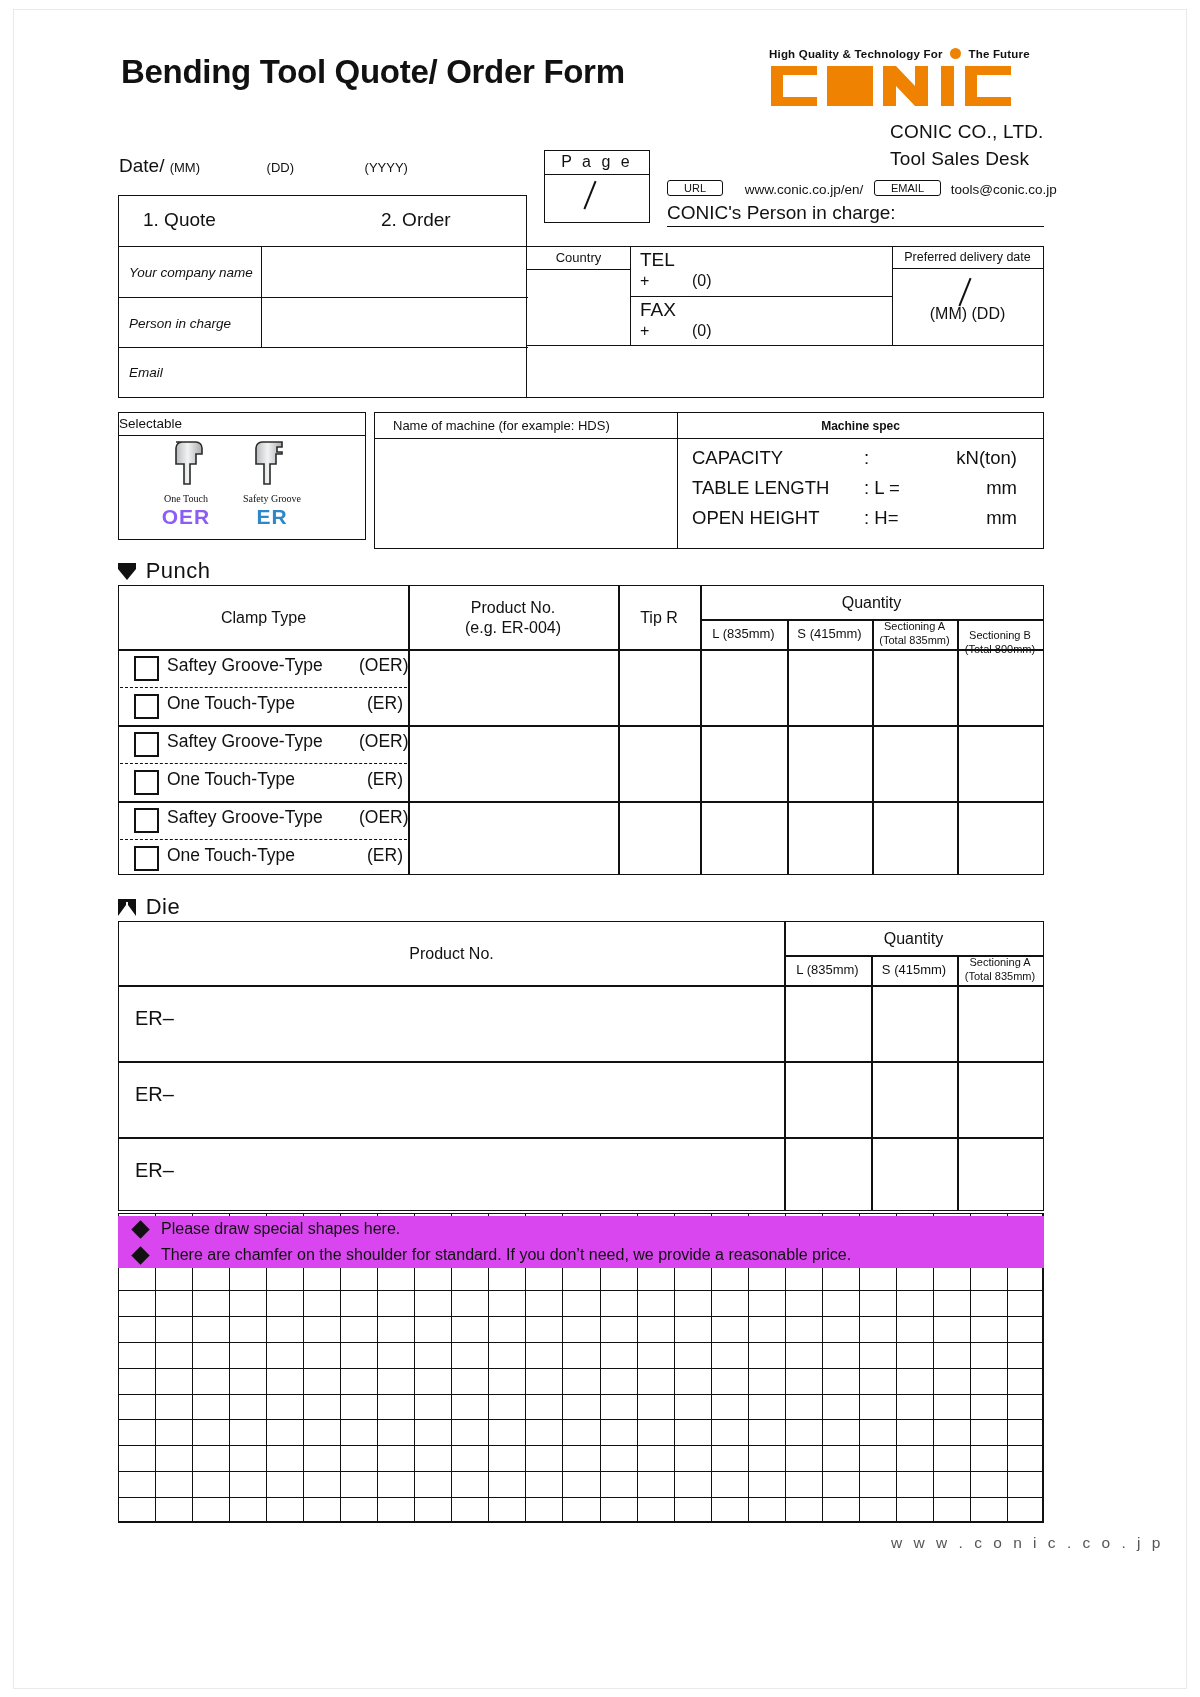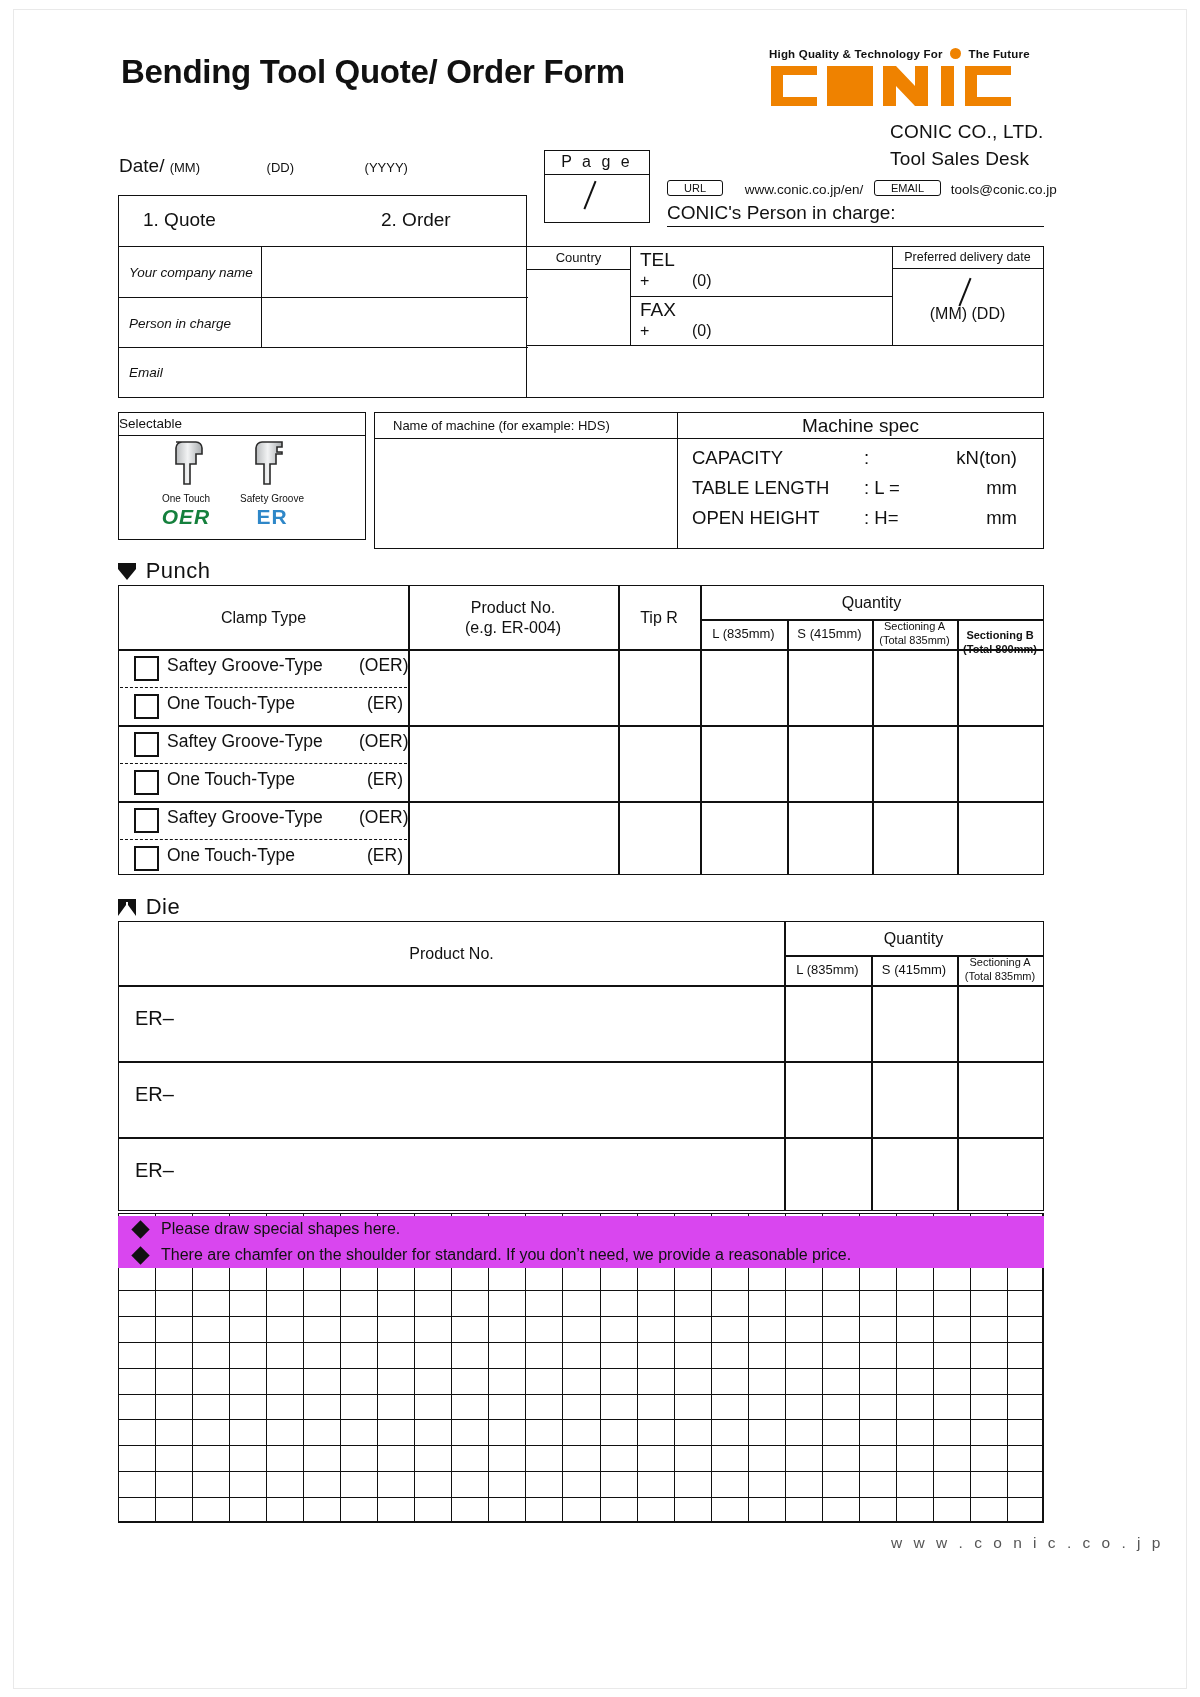--- a/index.html
+++ b/index.html
@@ -183,39 +183,39 @@
   .selbox .h {
     text-align:left; font-size:13.5px; padding:3px 0 4px;
     border-bottom:1.5px solid #111;
   }
   .selbox .body { position:relative; height:96px; background:#fff; }
   .tool {
     position:absolute; width:80px; text-align:center;
   }
   .tool.t1 { left:27px; top:4px; }
   .tool.t2 { left:113px; top:4px; }
-  .tool .cap { font-size:10px; margin-top:1px; }
+  .tool .cap { font-size:10px; margin-top:1px;font-family:Liberation Serif, serif; }
   .tool .code { font-size:21px; font-weight:bold; color:#2E87C8; letter-spacing:1px; margin-top:1px;}
-  .tool .code.oer { color:#15803d;font-style:italic; }
+  .tool .code.oer { color:#8b5cf6; }
   .tool svg { display:block; margin:0 auto; }
 
   
   .machbox {
     position:absolute; left:360px; top:402px;
     width:670px; height:137px; border:1.5px solid #111;
   }
   .machbox .hl {
     position:absolute; left:0; top:0; width:303px; height:26px;
     border-right:1.5px solid #111; border-bottom:1.5px solid #111;
     font-size:13px; display:flex; align-items:center; padding-left:18px;
   }
   .machbox .hr {
     position:absolute; left:303px; top:0; right:0; height:26px;
     border-bottom:1.5px solid #111;
-    font-size:19px; display:flex; align-items:center; justify-content:center;
+    font-size:12px; display:flex; align-items:center; justify-content:center;font-weight:bold;
   }
   .machbox .namecell {
     position:absolute; left:0; top:26px; width:303px; bottom:0;
     border-right:1.5px solid #111;
   }
   .machbox .spec {
     position:absolute; left:303px; top:26px; right:0; bottom:0;
     padding:8px 0 0 14px;
   }
   .spec .line {
@@ -479,21 +479,21 @@
     </div>
     <div class="cell" style="left:499px; top:0; width:82px; height:63px; font-size:16px;">Tip R</div>
     <div class="cell" style="left:581px; top:0; right:0; height:33px; font-size:16px;">Quantity</div>
 
     <div class="cell" style="left:581px; top:33px; width:87px; height:30px;">L (835mm)</div>
     <div class="cell" style="left:668px; top:33px; width:85px; height:30px;">S (415mm)</div>
     <div class="cell" style="left:753px; top:33px; width:85px; height:30px; flex-direction:column; font-size:11px;">
       <span>Sectioning A</span>
       <span>(Total 835mm)</span>
     </div>
-    <div class="cell" style="left:838px; top:33px; right:0; height:48px; flex-direction:column; font-size:11px;font-weight:bold;">
+    <div class="cell" style="left:838px; top:33px; right:0; height:48px; flex-direction:column; font-size:11px;">
       <span>Sectioning B</span>
       <span>(Total 800mm)</span>
     </div>
 
     <div class="cbox" style="left:15px; top:70px;"></div>
     <div class="rowlabel" style="left:48px; top:69px;">Saftey Groove-Type</div>
     <div class="rowcode" style="left:240px; top:69px;">(OER)</div>
 
     <div class="cbox" style="left:15px; top:108px;"></div>
     <div class="rowlabel" style="left:48px; top:107px;">One Touch-Type</div>

